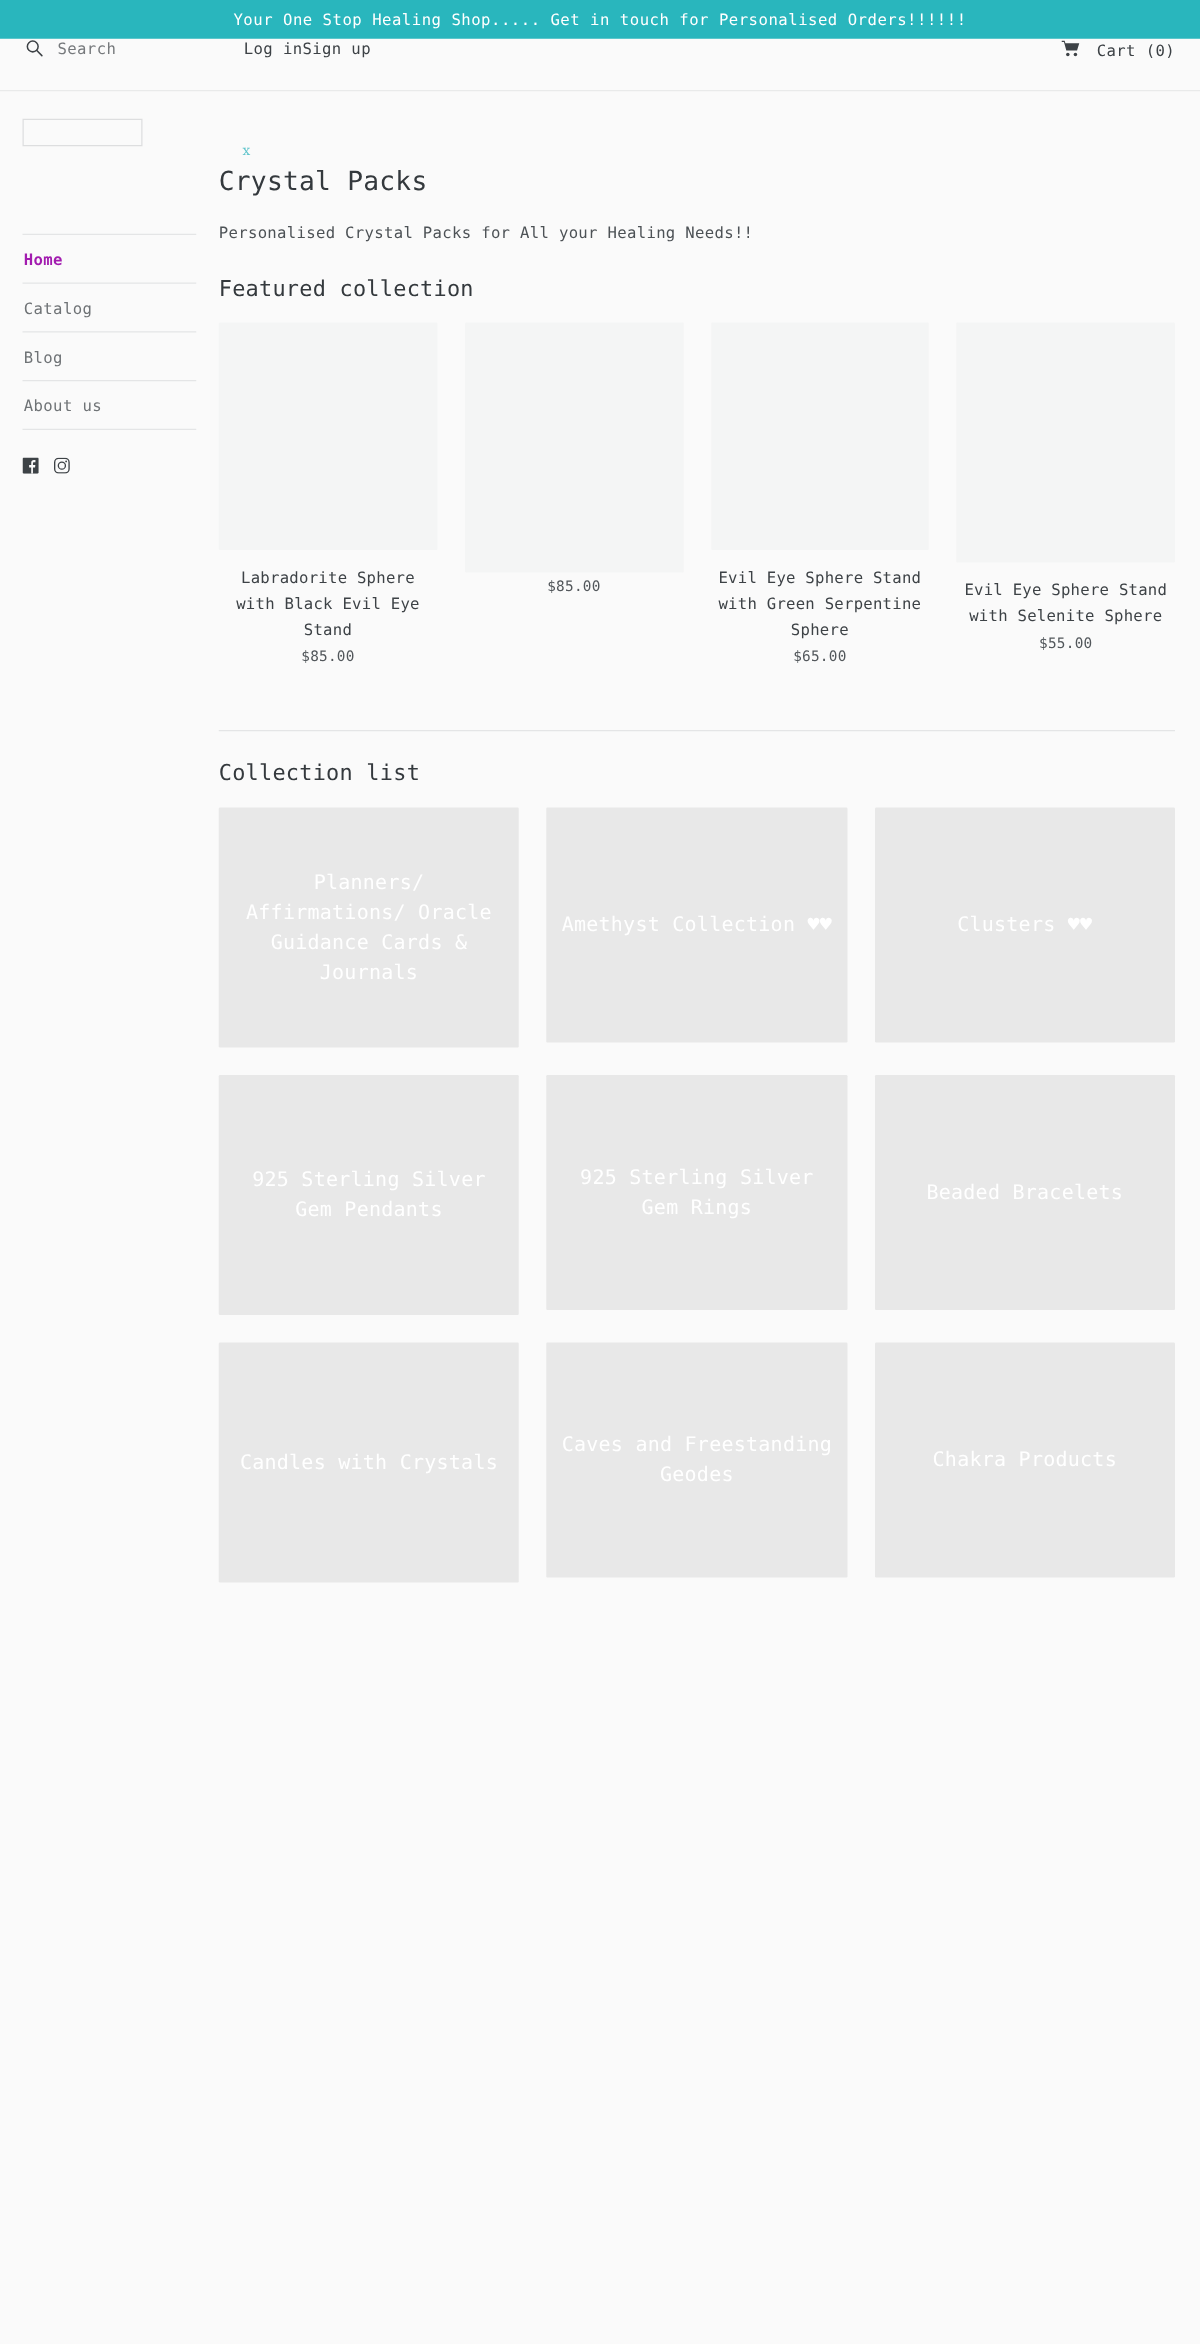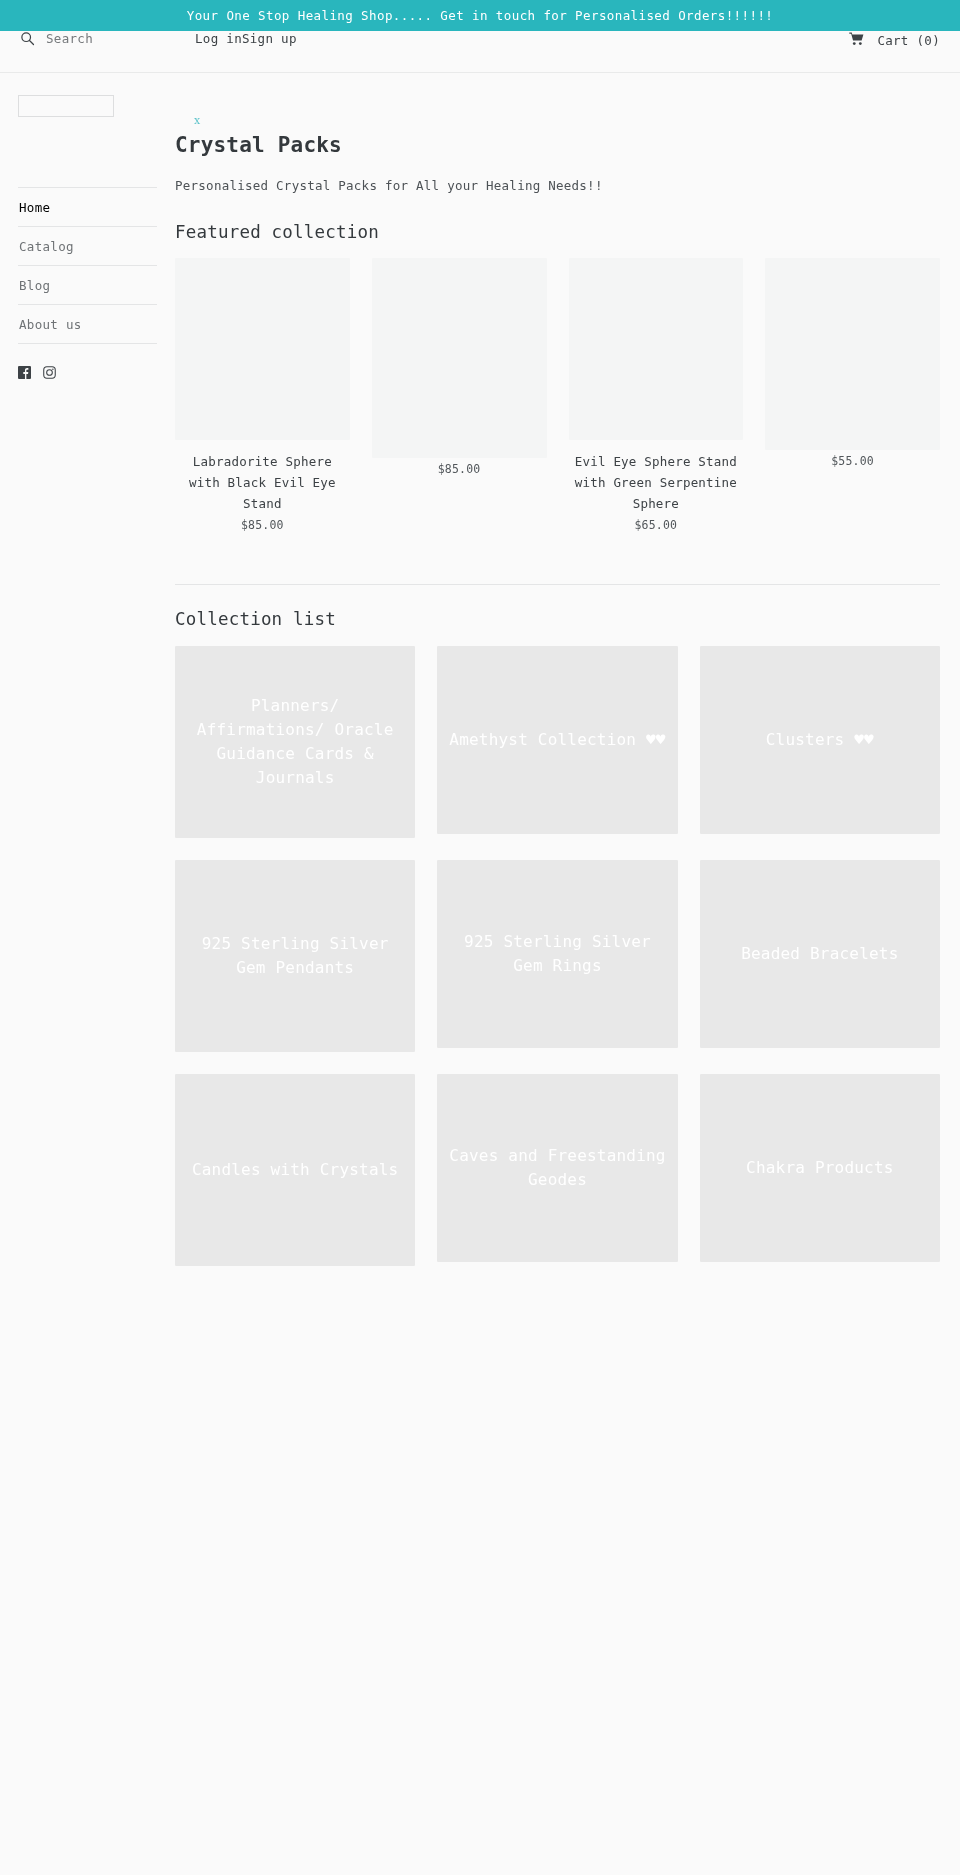--- a/index.html
+++ b/index.html
@@ -108,22 +108,22 @@
   .sidenav-item {
     display: block;
     font-size: 12.5px;
     letter-spacing: 0.3px;
     color: #6f7376;
     text-decoration: none;
     padding: 12px 1px 11px 1px;
     border-bottom: 1px solid #e4e5e6;
   }
   .sidenav-item.active {
-    color: #000000;
-    font-weight: normal;
+    color: #a21caf;
+    font-weight: bold;
   }
   .social {
     display: flex;
     gap: 12px;
     padding-top: 22px;
   }
   .social a { display: inline-flex; cursor: pointer; }
 
   
   .main {
@@ -136,21 +136,21 @@
     padding-left: 19px;
     padding-top: 36px;
   }
   .broken-img {
     color: #5fc4cb;
     font-size: 11px;
     font-family: "DejaVu Serif", "Liberation Serif", serif;
   }
   .page-title {
     font-size: 21px;
-    font-weight: bold;
+    font-weight: normal;
     margin: 0 0 0 0;
     padding-left: 0;
     letter-spacing: 0.2px;
     color: #34393d;
   }
   .main-inner { padding-left: 0; }
   .page-sub {
     font-size: 12.5px;
     color: #4d5256;
     margin: 21px 0 0 0;
@@ -320,20 +320,21 @@
           <div class="product-thumb"></div>
           <div class="product-price">$85.00</div>
         </a>
         <a href="#" class="product-card h-a">
           <div class="product-thumb"></div>
           <div class="product-name">Evil Eye Sphere Stand with Green Serpentine Sphere</div>
           <div class="product-price">$65.00</div>
         </a>
         <a href="#" class="product-card h-c">
           <div class="product-thumb"></div>
+          <div class="product-name">Evil Eye Sphere Stand with Selenite Sphere</div>
           <div class="product-price">$55.00</div>
         </a>
       </div>
 
       <h2 class="section-title ruled">Collection list</h2>
 
       <div class="collection-grid">
         <a href="#" class="collection-tile">
           <span class="collection-title">Planners/ Affirmations/ Oracle Guidance Cards &amp; Journals</span>
         </a>

